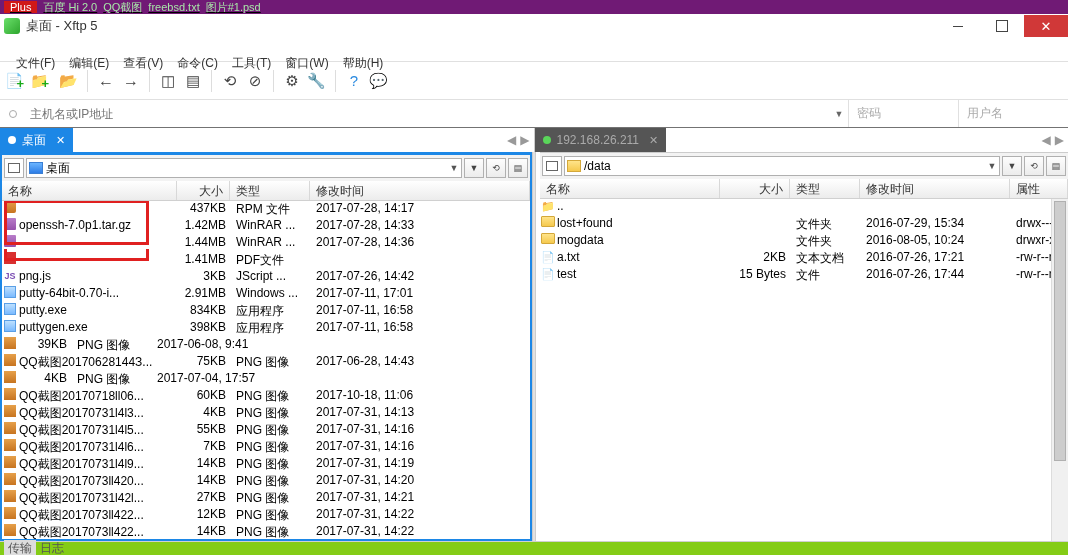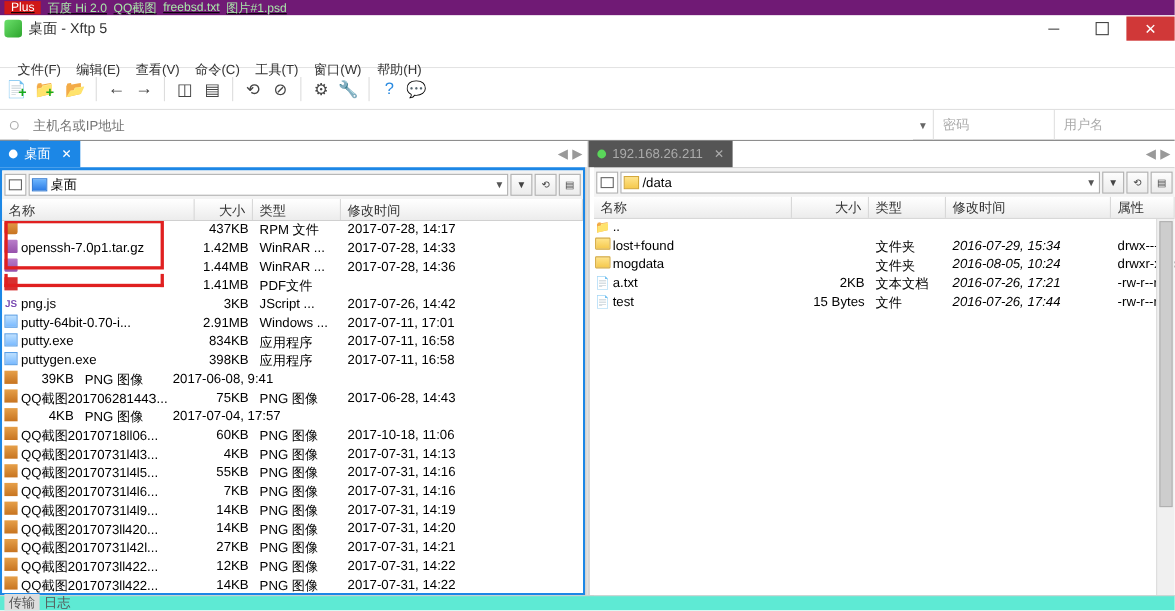--- a/index.html
+++ b/index.html
@@ -68,26 +68,26 @@
 .file-row .ico.txt::before { content: "📄"; font-size: 11px; }
 .file-row .ico.up::before { content: "📁"; font-size: 11px; }
 .file-row span { white-space: nowrap; overflow: hidden; }
 .left .file-row .n { width: 159px; padding-left: 1px; }
 .left .file-row .s { width: 53px; text-align: right; padding-right: 4px; }
 .left .file-row .t { width: 80px; padding-left: 6px; }
 .left .file-row .m { flex: 1; padding-left: 6px; }
 .right .file-row .n { width: 164px; padding-left: 1px; }
 .right .file-row .s { width: 70px; text-align: right; padding-right: 4px; }
 .right .file-row .t { width: 70px; padding-left: 6px; }
-.right .file-row .m { width: 150px; padding-left: 6px; font-style: italic; }
+.right .file-row .m { width: 150px; padding-left: 6px; }
 .right .file-row .a { flex: 1; padding-left: 6px; }
 .redbox { position: absolute; border: 3px solid #e02020; pointer-events: none; }
 .scroll-stub { position: absolute; right: 0; top: 0; bottom: 0; width: 17px; background: #f0f0f0; border-left: 1px solid #dcdcdc; }
 .scroll-stub .thumb { position: absolute; left: 2px; right: 2px; background: #cdcdcd; border: 1px solid #b0b0b0; }
-.status-bar { height: 14px; background: #5eead4; display: flex; align-items: center; padding-left: 4px; gap: 4px; font-size: 11px; color: #555; border-top: 1px solid #d0d0d0; }
+.status-bar { height: 14px; background: #84cc16; display: flex; align-items: center; padding-left: 4px; gap: 4px; font-size: 11px; color: #555; border-top: 1px solid #d0d0d0; }
 .divider-mid { width: 4px; background: #e1e1e1; border-left: 1px solid #ccc; border-right: 1px solid #ccc; cursor: col-resize; }
 </style>
 </head>
 <body>
 
 <div class="taskbar" id="taskbar">
     <span class="tb-first">Plus</span>
     <span>百度 Hi 2.0</span>
     <span>QQ截图</span>
     <span>freebsd.txt</span>

